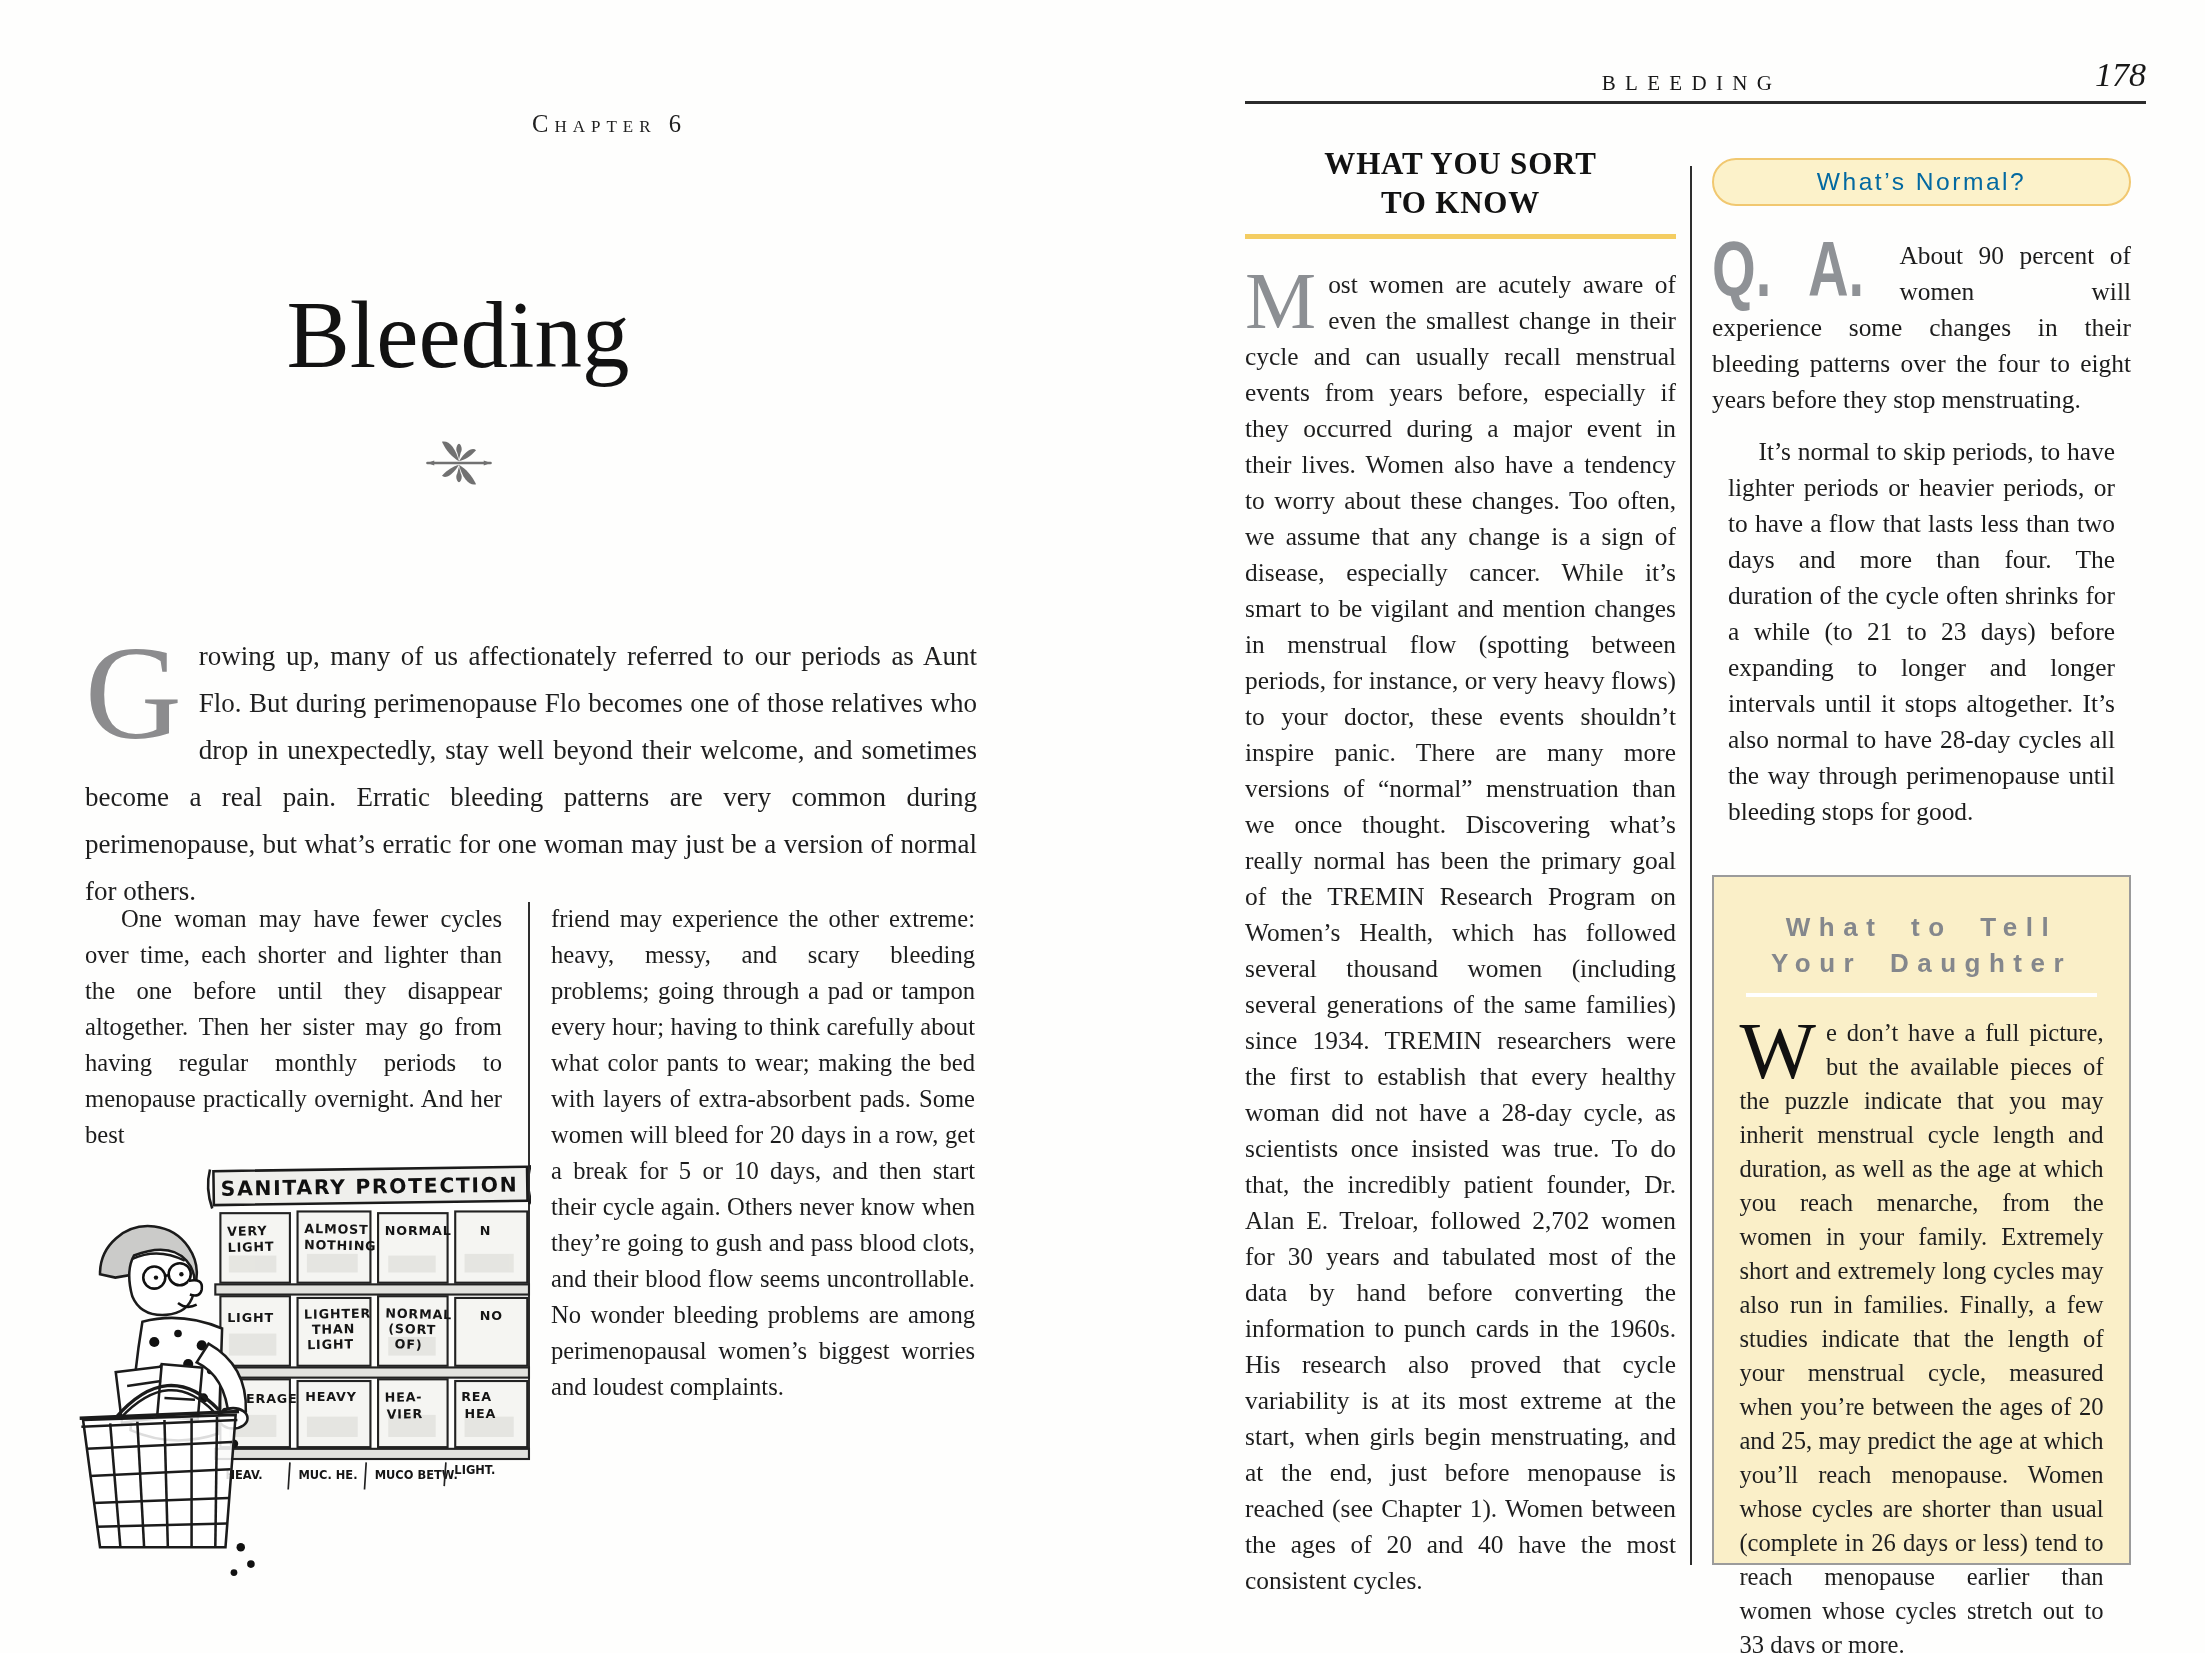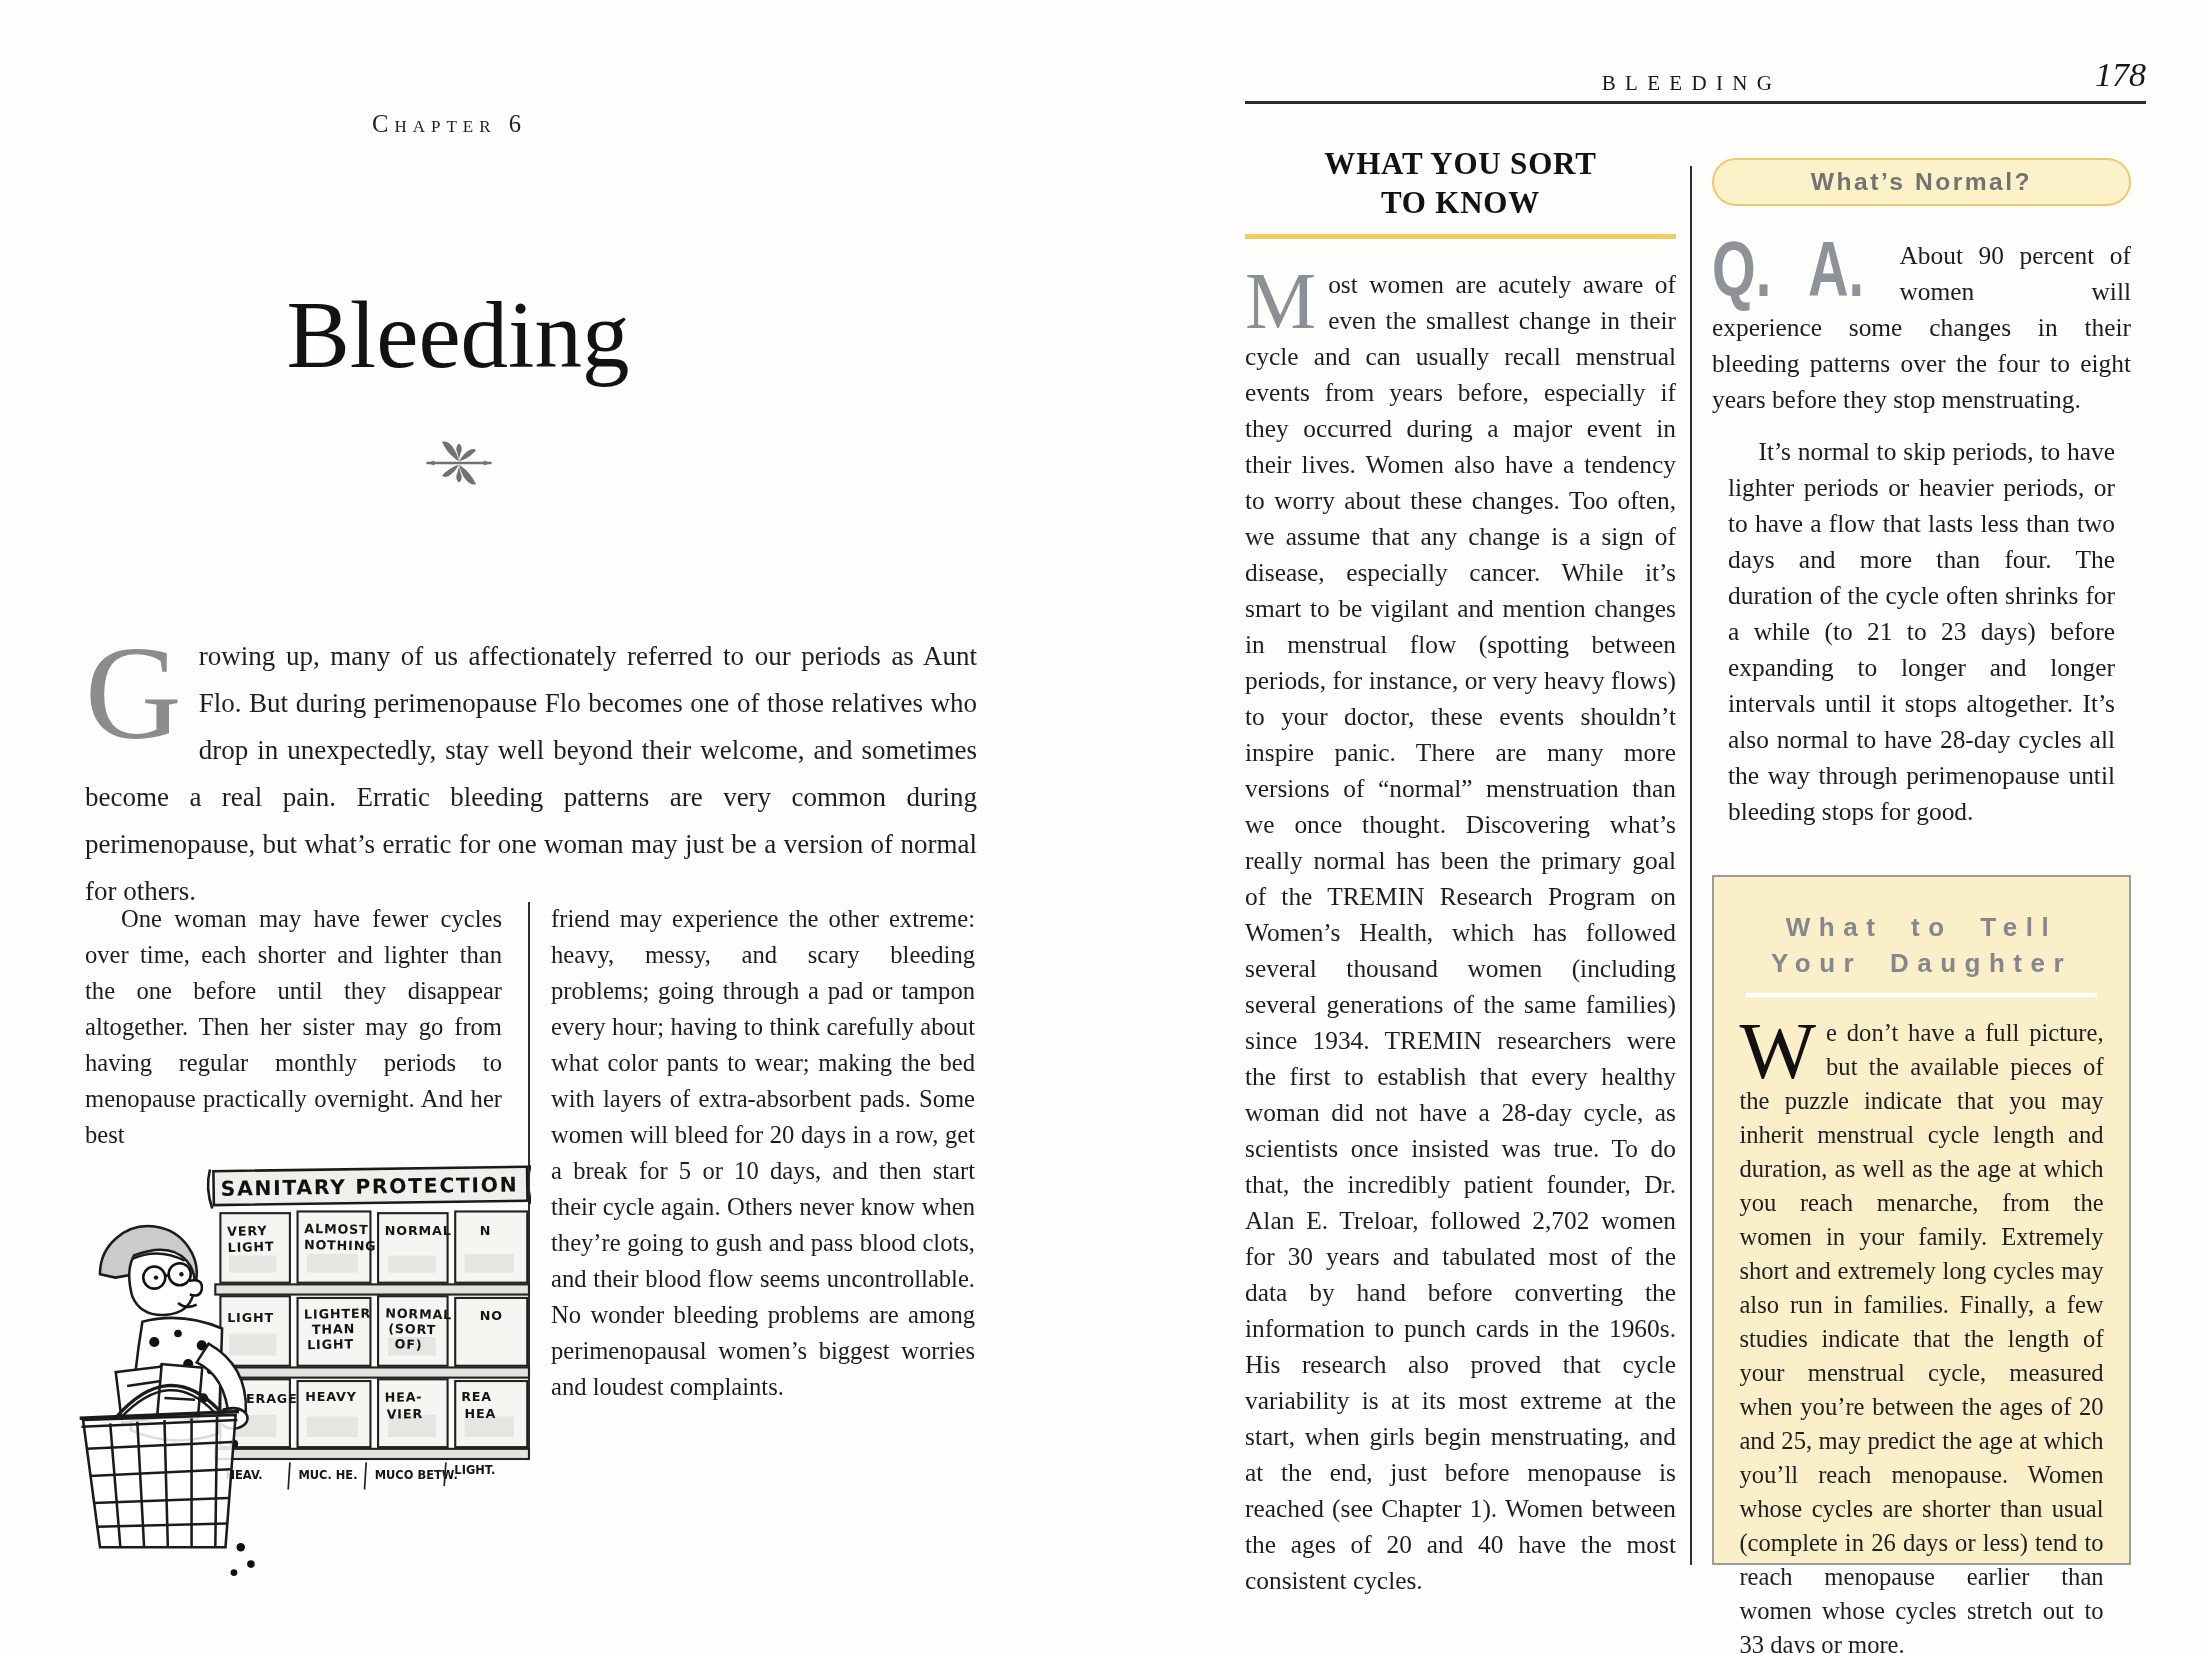--- a/index.html
+++ b/index.html
@@ -1,20 +1,20 @@
 <!DOCTYPE html>
 <html style="font-size:13.6px"><head>
 <meta charset="utf-8">
 <style>
   html,body{margin:0;padding:0;background:#ffffff;}
   #page{position:relative;width:2205px;height:1654px;background:#fefefd;
         font-family:"Liberation Serif", serif;color:#1c1c1c;overflow:hidden;}
 
   
-  .chapter-label{position:absolute;left:212px;top:110px;width:475px;text-align:center;
+  .chapter-label{position:absolute;left:212px;top:110px;width:475px;text-align:right;
     font-size:24.6px;letter-spacing:6px;font-variant-caps:small-caps;color:#202020;}
   .book-title{position:absolute;left:212px;top:280px;width:492px;text-align:center;
     font-size:95px;color:#121212;}
   .fleuron{position:absolute;left:424px;top:434px;width:70px;height:58px;}
 
   .intro{position:absolute;left:85px;top:633px;width:892px;
     font-size:27px;line-height:47px;text-align:justify;color:#1e1e1e;}
   .dropcap-g{float:left;font-size:134px;line-height:103px;color:#8c8c8e;
     margin:8.5px 17px 0 0;}
 
@@ -40,22 +40,22 @@
     letter-spacing:0.8px;color:#121212;}
   .yellow-rule{height:5.1px;background:#f4cd62;margin-top:12px;}
   .main-text{margin-top:27px;font-size:25.4px;line-height:36px;text-align:justify;color:#1e1e1e;}
   .dropcap-m{float:left;font-size:80px;line-height:61px;color:#8c8f93;margin:5.1px 12px 0 0;}
 
   .col-divider-right{position:absolute;left:1690px;top:166px;width:1.7px;height:1399px;background:#2e2e2e;}
 
   .sidebar{position:absolute;left:1712px;top:158px;width:419px;}
   .pill{height:44px;border-radius:25.4px;background:#fcf2ca;border:2.5px solid #f1c870;
     display:flex;align-items:center;justify-content:center;
-    font-family:"Liberation Sans", sans-serif;font-weight:bold;font-size:24.6px;
-    letter-spacing:2.5px;color:#737373;}
+    font-family:"Liberation Sans", sans-serif;font-weight:normal;font-size:24.6px;
+    letter-spacing:2.5px;color:#0369a1;}
   .qa-q{margin-top:30.5px;font-size:25.4px;line-height:36px;}
   .qa-letter{float:left;font-family:"Liberation Sans", sans-serif;font-weight:bold;
     font-size:78px;line-height:59px;color:#8f9296;margin:3.4px 13.6px 0 0;
     display:inline-block;transform:scaleX(.72);transform-origin:left;}
   .question{font-weight:bold;color:#141414;}
   .qa-a{margin-top:25.4px;font-size:25.4px;line-height:36px;text-align:justify;}
   .qa-a .p2{text-indent:30.5px;margin:16px;}
   .qa-a p{margin:0;}
 
   .daughter-box{position:absolute;left:1712px;top:875px;width:419px;height:690px;

